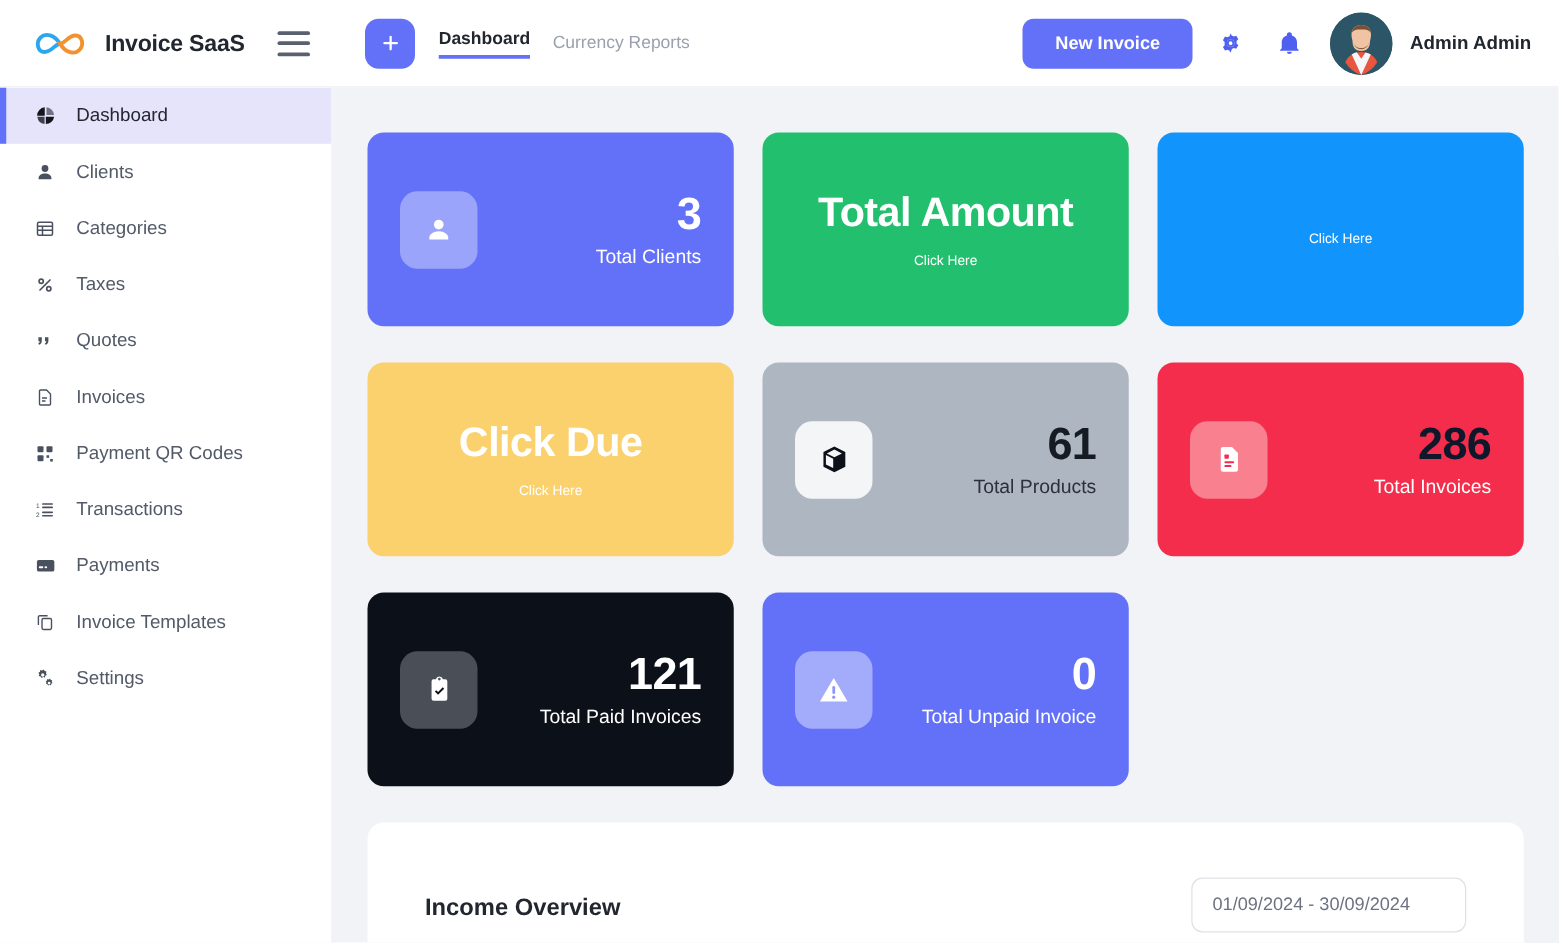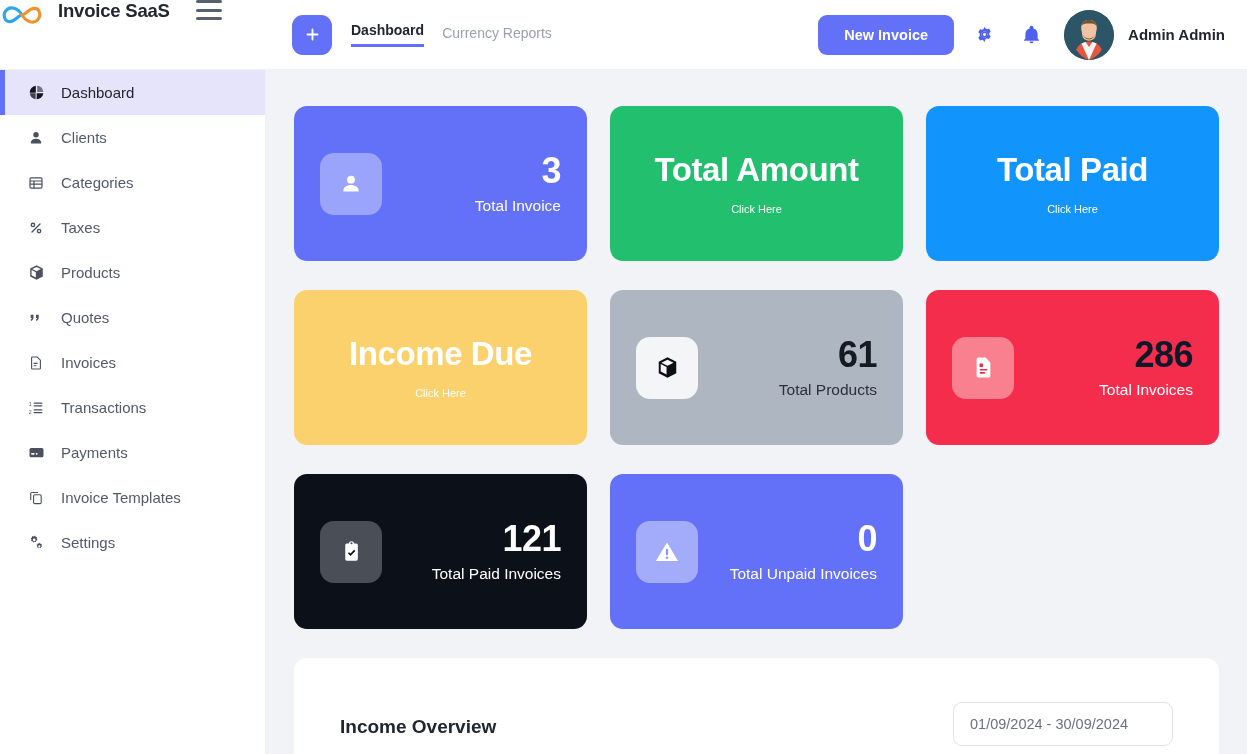--- a/index.html
+++ b/index.html
@@ -13,21 +13,22 @@
 
   
   .topbar {
     height: 70px; min-height: 70px;
     display: flex; align-items: center;
     background: #ffffff;
     border-bottom: 1px solid #eef0f4;
   }
   .brand-zone {
     width: 266px; min-width: 266px; height: 100%;
-    display: flex; align-items: flex-start; gap: 14px;
+    display: flex; align-items: center; gap: 14px;
+    padding-left: 26px;
   }
   .logo-mark { width: 44px; height: 30px; flex: 0 0 auto; }
   .brand-name {
     font-size: 18.5px; font-weight: 700; color: #22262f; letter-spacing: -0.2px;
     white-space: nowrap;
   }
   .hamburger {
     margin-left: 12px; width: 26px; height: 20px;
     display: flex; flex-direction: column; justify-content: space-between;
     cursor: pointer;
@@ -278,48 +279,52 @@
         <span class="nav-ico">
           <svg viewBox="0 0 20 20" width="16" height="16" fill="none" stroke="currentColor" stroke-width="1.7" stroke-linecap="round">
             <path d="M5 15L15 5"></path>
             <circle cx="6.2" cy="6.2" r="2.1"></circle>
             <circle cx="13.8" cy="13.8" r="2.1"></circle>
           </svg>
         </span>
         <span>Taxes</span>
       </div>
 
-      <div class="nav-item">
-        <span class="nav-ico">
-          <svg viewBox="0 0 20 20" width="17" height="17" fill="currentColor">
-            <path d="M10 1.6L2.6 5.3v9.4L10 18.4l7.4-3.7V5.3L10 1.6zm0 1.9l5 2.5-5 2.5-5-2.5 5-2.5zM4.2 7.2l5 2.5v6.1l-5-2.5V7.2z"></path>
-          </svg>
-        </span>
-        <span>Products</span>
-      </div>
 
       <div class="nav-item">
         <span class="nav-ico">
           <svg viewBox="0 0 20 20" width="16" height="16" fill="currentColor">
             <path d="M3.4 6h3.4v3.4c0 2-.9 3.4-2.8 4.2l-.8-1.4c1-.5 1.5-1.2 1.5-2.1H3.4V6zm6.6 0h3.4v3.4c0 2-.9 3.4-2.8 4.2l-.8-1.4c1-.5 1.5-1.2 1.5-2.1H10V6z"></path>
           </svg>
         </span>
         <span>Quotes</span>
       </div>
 
       <div class="nav-item">
         <span class="nav-ico">
           <svg viewBox="0 0 20 20" width="16" height="16" fill="none" stroke="currentColor" stroke-width="1.4">
             <path d="M11.5 2.5H5.5a1 1 0 00-1 1v13a1 1 0 001 1h9a1 1 0 001-1V6.5l-4-4z"></path>
             <path d="M7 10.5h5M7 13.5h3.5"></path>
           </svg>
         </span>
         <span>Invoices</span>
       </div>
 
+      <div class="nav-item">
+        <span class="nav-ico">
+          <svg viewBox="0 0 20 20" width="16" height="16" fill="currentColor">
+            <rect x="2.5" y="2.5" width="6" height="6" rx="1"></rect>
+            <rect x="11.5" y="2.5" width="6" height="6" rx="1"></rect>
+            <rect x="2.5" y="11.5" width="6" height="6" rx="1"></rect>
+            <rect x="11.5" y="11.5" width="2.6" height="2.6"></rect>
+            <rect x="15.2" y="15.2" width="2.6" height="2.6"></rect>
+          </svg>
+        </span>
+        <span>Payment QR Codes</span>
+      </div>
 
       <div class="nav-item">
         <span class="nav-ico">
           <svg viewBox="0 0 20 20" width="16" height="16" fill="currentColor">
             <text x="1" y="8" font-size="6.5" font-family="Liberation Sans, sans-serif">1</text>
             <text x="1" y="17" font-size="6.5" font-family="Liberation Sans, sans-serif">2</text>
             <rect x="7" y="3.2" width="11" height="1.6" rx=".8"></rect>
             <rect x="7" y="6.6" width="11" height="1.6" rx=".8"></rect>
             <rect x="7" y="11.6" width="11" height="1.6" rx=".8"></rect>
             <rect x="7" y="15" width="11" height="1.6" rx=".8"></rect>
@@ -366,36 +371,35 @@
 
         <div class="stat-card" style="background:#6271f7">
           <div class="stat-ico-tile" style="background:#9aa4fa">
             <svg viewBox="0 0 24 24" width="26" height="26" fill="#fff">
               <circle cx="12" cy="8" r="3.6"></circle>
               <path d="M12 13c-3.9 0-7 2.2-7 4.9V19h14v-1.1c0-2.7-3.1-4.9-7-4.9z"></path>
             </svg>
           </div>
           <div class="stat-text">
             <div class="stat-value" style="color:#fff">3</div>
-            <div class="stat-label" style="color:#fff">Total Invoice</div>
+            <div class="stat-label" style="color:#fff">Total Clients</div>
           </div>
         </div>
 
         <div class="stat-card centered" style="background:#22bf6e">
           <div class="big-title">Total Amount</div>
           <div class="click-here">Click Here</div>
         </div>
 
         <div class="stat-card centered" style="background:#1194fb">
-          <div class="big-title">Total Paid</div>
           <div class="click-here">Click Here</div>
         </div>
 
         <div class="stat-card centered" style="background:#fbd16d">
-          <div class="big-title">Income Due</div>
+          <div class="big-title">Click Due</div>
           <div class="click-here">Click Here</div>
         </div>
 
         <div class="stat-card" style="background:#aeb6c1">
           <div class="stat-ico-tile" style="background:#f4f5f7">
             <svg viewBox="0 0 24 24" width="25" height="25" fill="#0c1018">
               <path d="M12 2.2L3.6 6.4v11.2L12 21.8l8.4-4.2V6.4L12 2.2zm0 2.3l5.8 2.9-5.8 2.9-5.8-2.9L12 4.5zM5.5 8.7l5.6 2.8v7.2l-5.6-2.8V8.7z"></path>
             </svg>
           </div>
           <div class="stat-text">
@@ -435,21 +439,21 @@
         <div class="stat-card" style="background:#6271f7">
           <div class="stat-ico-tile" style="background:#a3abfb">
             <svg viewBox="0 0 24 24" width="26" height="26" fill="#fff">
               <path d="M12 3.2L1.8 20.4h20.4L12 3.2z"></path>
               <rect x="11" y="9" width="2" height="6" rx="1" fill="#8b95fb"></rect>
               <circle cx="12" cy="17.3" r="1.15" fill="#8b95fb"></circle>
             </svg>
           </div>
           <div class="stat-text">
             <div class="stat-value" style="color:#fff">0</div>
-            <div class="stat-label" style="color:#fff">Total Unpaid Invoices</div>
+            <div class="stat-label" style="color:#fff">Total Unpaid Invoice</div>
           </div>
         </div>
 
       </div>
 
       <div class="panel">
         <div class="panel-title">Income Overview</div>
         <input class="date-range-input" type="text" readonly="" value="01/09/2024 - 30/09/2024" style="">
       </div>
 

